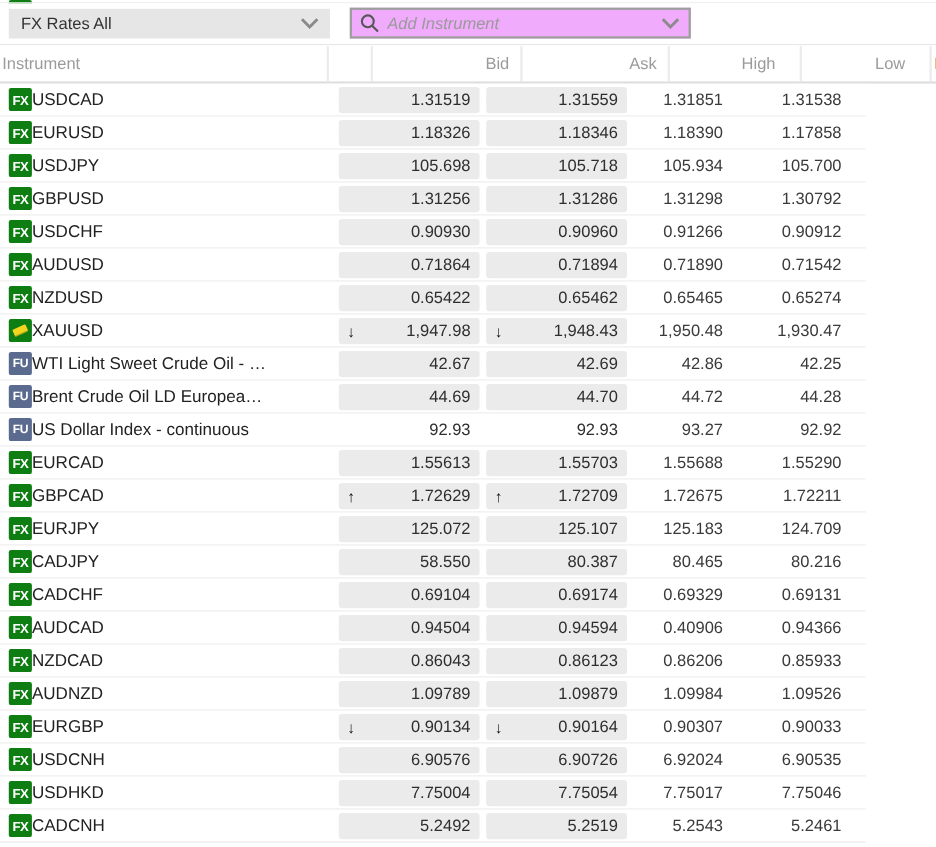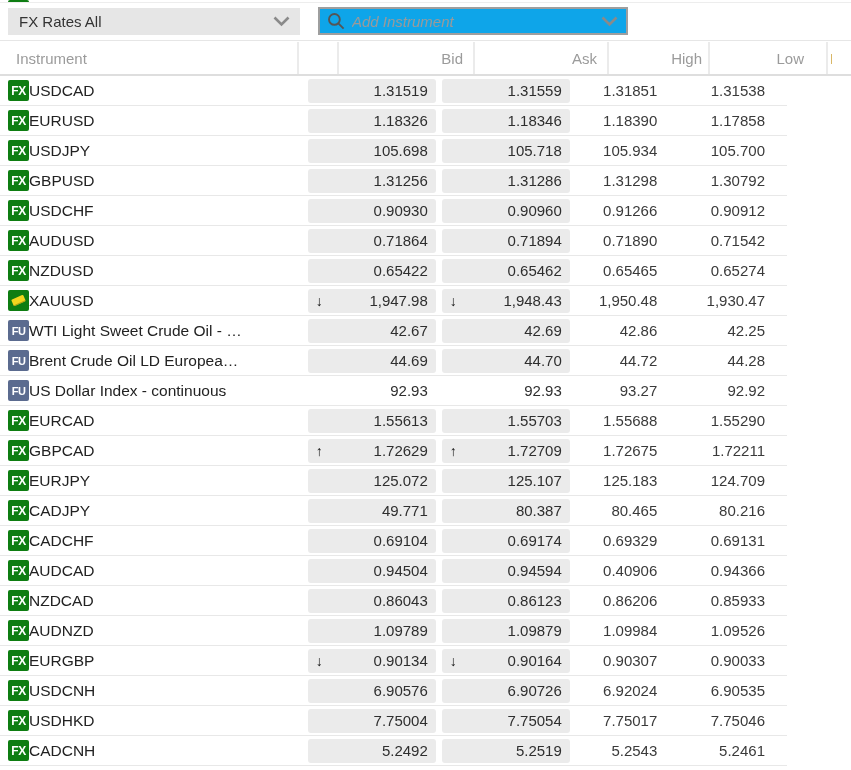--- a/index.html
+++ b/index.html
@@ -9,35 +9,35 @@
 
   
   .topline { position:absolute; top:2px; left:0; width:851px; height:1px; background:#ededed; }
   .toolbar { position:absolute; top:3px; left:0; width:851px; height:38px; background:#fff;
     border-bottom:1px solid #e6e6e6; }
   .wl-select { position:absolute; left:8px; top:5px; width:292px; height:27px; background:#e6e6e6;
     display:flex; align-items:center; justify-content:space-between; padding:0 10px 0 11px;
     cursor:pointer; }
   .wl-select .lbl { font-size:15px; color:#333; }
   .chev { display:flex; align-items:center; }
-  .search-box { position:absolute; left:318px; top:4px; width:310px; height:28px; background:#0ea5e9;
+  .search-box { position:absolute; left:318px; top:4px; width:310px; height:28px; background:#f0abfc;
     border:2px solid #9e9e9e; display:flex; align-items:center; padding:0 8px 0 7px; }
   .search-box input { flex:1; border:none; outline:none; font-size:15px; color:#333;
     font-family:"Liberation Sans", sans-serif; margin-left:7px; min-width:0; background:transparent; }
   .search-box input::placeholder { font-style:italic; color:#9a9a9a; }
 
   
   .thead { position:absolute; top:42px; left:0; width:851px; height:34px; background:#fff;
     display:flex; border-bottom:2px solid #dedede; color:#9b9b9b; font-size:15px; }
   .thead > div { display:flex; align-items:center; height:100%; }
-  .th-instrument { width:297px; padding-left:16px; }
+  .th-instrument { width:297px; padding-left:2px; }
   .th-spacer { width:40px; border-left:2px solid #ebebeb; }
   .th-bid  { width:136px; border-left:2px solid #ebebeb; justify-content:flex-end; padding-right:10px; }
   .th-ask  { width:134px; border-left:2px solid #ebebeb; justify-content:flex-end; padding-right:10px; }
-  .th-high { width:101px; border-left:2px solid #ebebeb; justify-content:flex-end; padding-right:6px; }
+  .th-high { width:120px; border-left:2px solid #ebebeb; justify-content:flex-end; padding-right:22px; }
   .th-low  { width:118px; border-left:2px solid #ebebeb; justify-content:flex-end; padding-right:22px; }
   .th-partial { width:6px; border-left:2px solid #ebebeb; overflow:hidden; color:#cfa43f; padding-left:2px; }
 
   .tbody { position:absolute; top:76px; left:0; width:851px; height:694px; overflow:hidden; }
   .row { display:flex; width:787px; height:30px; border-bottom:1px solid #e8e8e8; background:#fff;
     align-items:center; cursor:default; }
   .c-instrument { width:297px; display:flex; align-items:center; padding-left:8px; }
   .c-spacer { width:40px; }
   .c-bid { width:136px; display:flex; justify-content:flex-start; }
   .c-ask { width:134px; display:flex; justify-content:flex-end; }
@@ -418,21 +418,21 @@
 
     <div class="row">
       <div class="c-instrument">
         <span class="badge fx">FX</span>
         <span class="iname">CADJPY</span>
       </div>
       <div class="c-spacer"></div>
       <div class="c-bid">
         <span class="quote">
           <span class="arrow"></span>
-          <span class="val">49.771</span>
+          <span class="val">58.550</span>
         </span>
       </div>
       <div class="c-ask">
         <span class="quote">
           <span class="arrow"></span>
           <span class="val">80.387</span>
         </span>
       </div>
       <div class="c-high">80.465</div>
       <div class="c-low">80.216</div>

